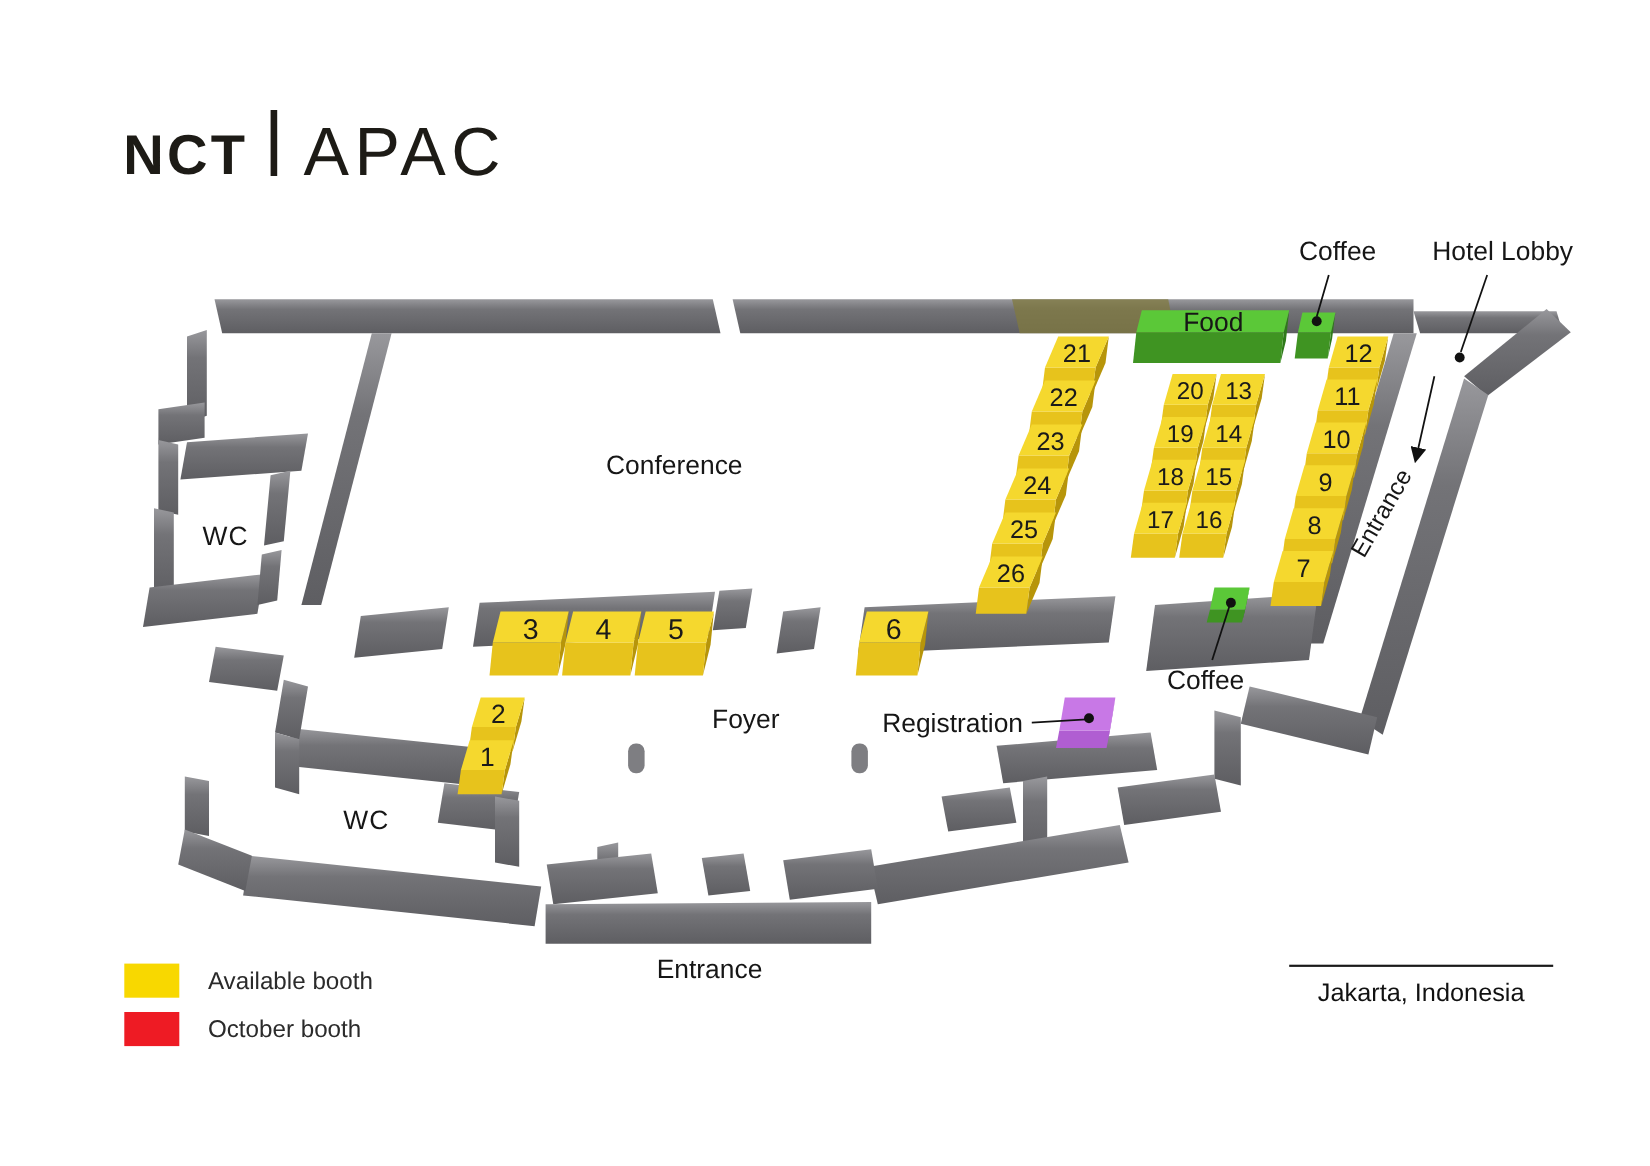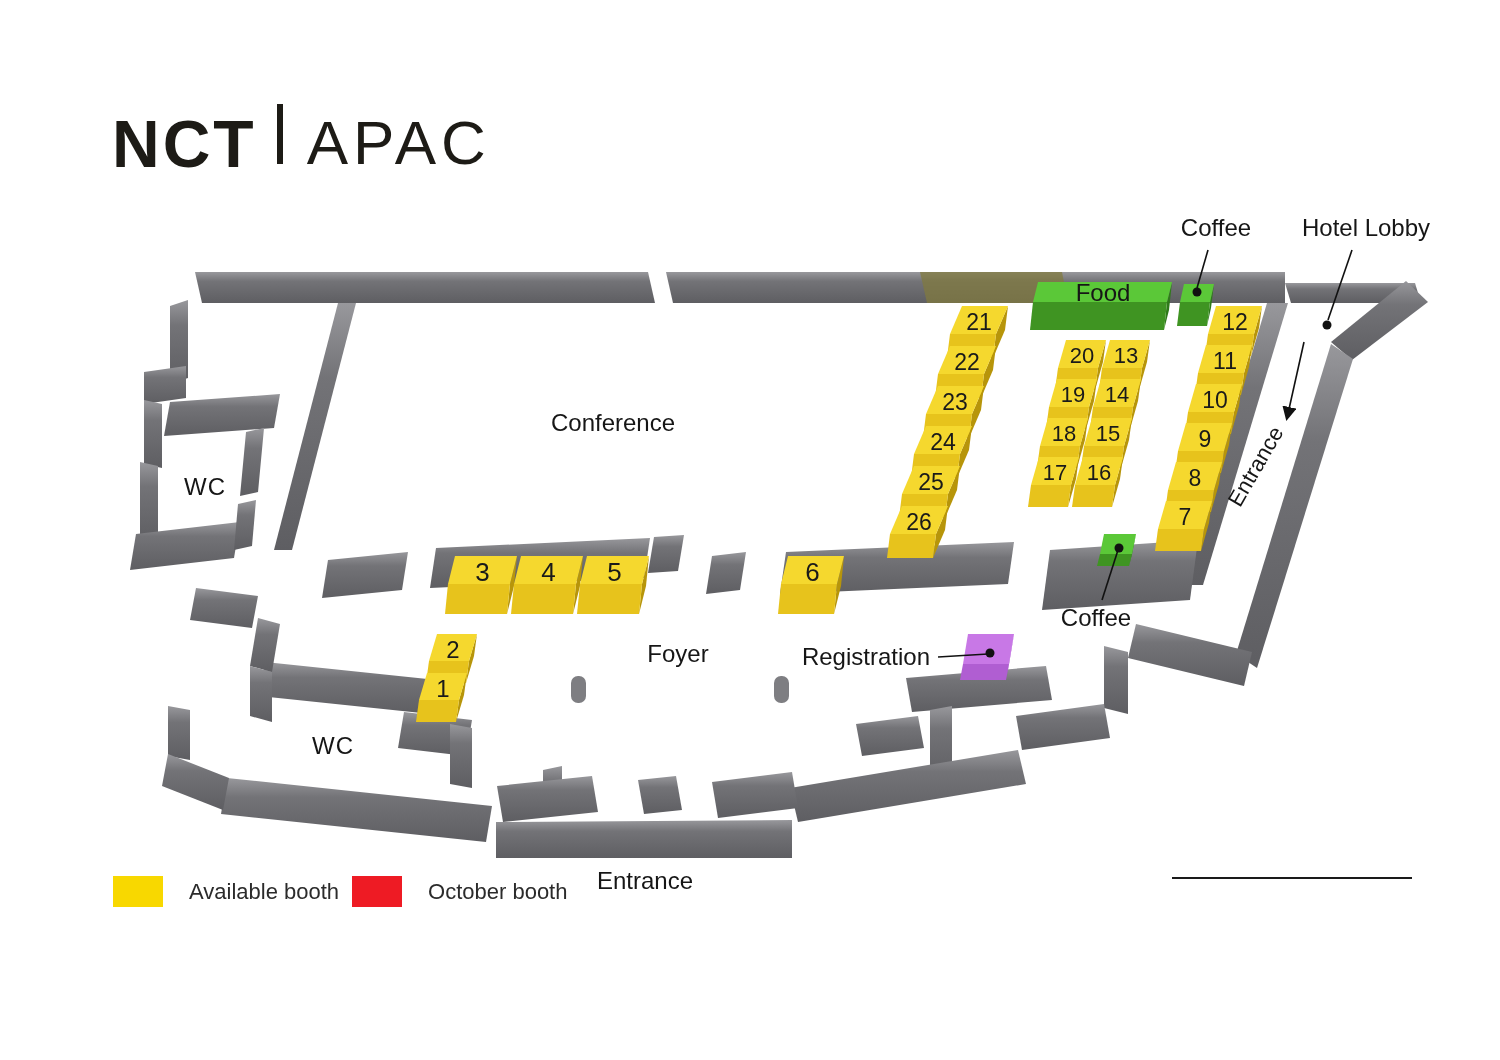--- a/index.html
+++ b/index.html
@@ -1,25 +1,25 @@
 <!DOCTYPE html>
 <html><head>
 <meta charset="utf-8">
 <style>
   html,body{margin:0;padding:0;background:#ffffff;}
   body{font-family:"Liberation Sans", sans-serif;}
   #stage{position:relative;width:1500px;height:1060px;background:#ffffff;overflow:hidden;}
   svg{position:absolute;left:0;top:0;}
   
   .logo{position:absolute;left:112px;top:86px;display:flex;align-items:center;color:#1d1b16;}
-  .logo-brand{font-size:66px;font-weight:800;letter-spacing:3px;margin-top:20px;}
+  .logo-brand{font-size:51px;font-weight:800;letter-spacing:3px;margin-top:20px;}
   .logo-divider{width:6px;height:60px;background:#1d1b16;margin:0 24px 0 20px;}
   .logo-event{font-size:62px;font-weight:500;letter-spacing:5px;margin-top:17px;}
   
-  .legend{position:absolute;left:113px;top:876px;display:flex;flex-direction:row;gap:13px;}
+  .legend{position:absolute;left:113px;top:876px;display:flex;flex-direction:column;gap:13px;}
   .legend-row{display:flex;align-items:center;gap:26px;}
   .swatch{width:50px;height:31px;display:inline-block;}
   .legend-label{font-size:22px;color:#2b2b2b;}
   
   .event-info{position:absolute;left:1172px;top:866px;width:240px;text-align:center;color:#111;}
   .event-dates{font-size:25px;font-weight:bold;white-space:nowrap;}
   .event-divider{border-top:2.5px solid #1a1a1a;margin:11px 0 10px 0;}
   .event-location{font-size:23px;}
   text{font-family:"Liberation Sans", sans-serif;}
 </style>
@@ -309,15 +309,16 @@
       <span class="legend-label">Available booth</span>
     </div>
     <div class="legend-row">
       <span class="swatch" style="background: rgb(238, 27, 36);"></span>
       <span class="legend-label">October booth</span>
     </div>
   </div>
 
   <div class="event-info">
     <div class="event-divider"></div>
+    <div class="event-location">Jakarta, Indonesia</div>
   </div>
 
 </div>
 
 </body></html>

